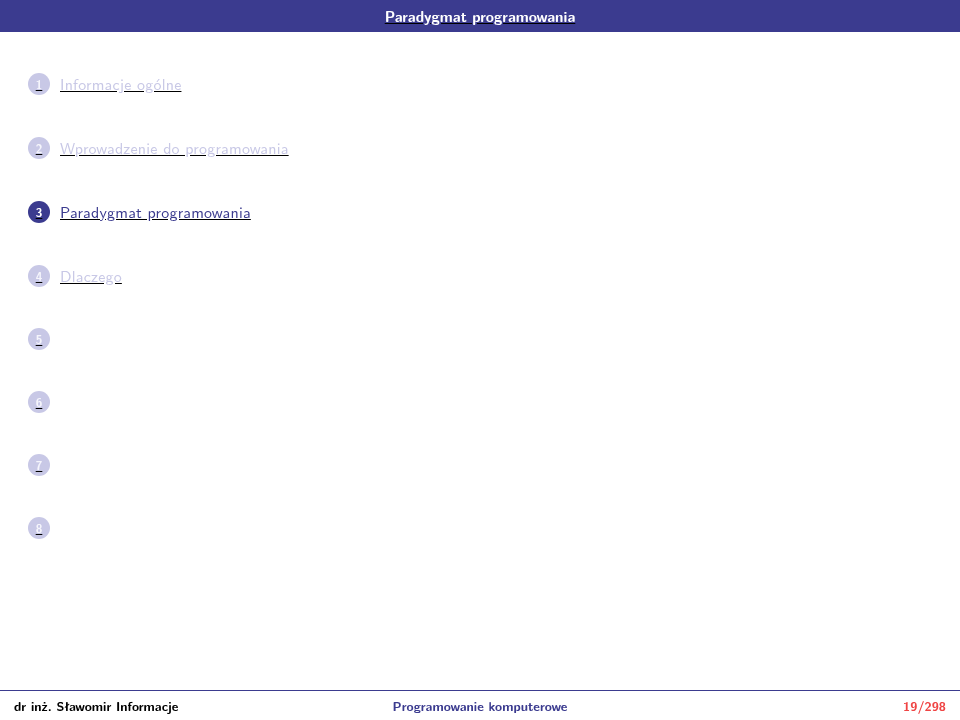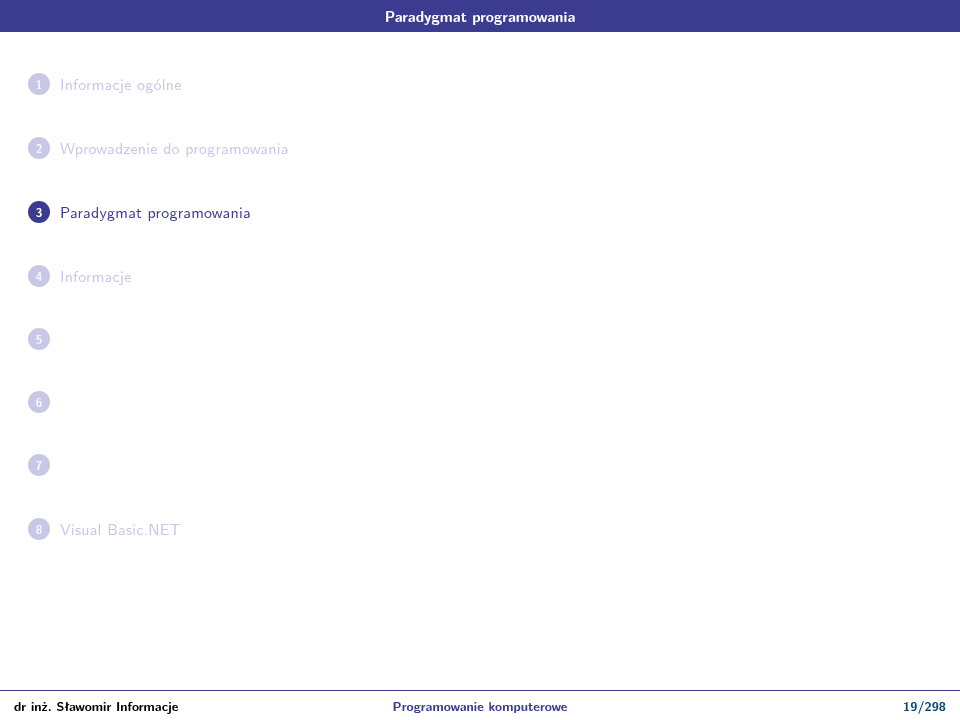--- a/index.html
+++ b/index.html
@@ -1,17 +1,17 @@
 <!DOCTYPE html>
 <html><head>
 <meta charset="utf-8">
 <style>
   * { margin: 0; padding: 0; box-sizing: border-box; }
   html, body { width: 960px; height: 720px; font-family: "Latin Modern Sans", "Computer Modern Sans", "Lato", Arial, sans-serif; background: #fff; overflow: hidden; }
-  .slide { width: 960px; height: 720px; display: flex; flex-direction: column; position: relative; }
+  .slide { width: 960px; height: 720px; display: flex; flex-direction: column; position: relative; text-decoration: underline; }
   .header { background: #3b3b8f; color: #fff; text-align: center; padding: 5px 0 6px; font-weight: 700; font-size: 15px; }
   .content { flex: 1; padding: 40px 20px 0 28px; }
   .toc-item { display: flex; align-items: center; margin-bottom: 41px; }
   .badge {
     width: 22px; height: 22px; border-radius: 50%;
     display: inline-flex; align-items: center; justify-content: center;
     font-size: 12px; font-weight: 700; margin-right: 10px; flex-shrink: 0;
   }
   .badge.active { background: #3b3b8f; color: #fff; }
   .badge.inactive { background: #c8c8e6; color: #f5f5fc; }
@@ -21,21 +21,21 @@
   .footer {
     border-top: 1px solid #3b3b8f;
     height: 30px;
     display: flex; align-items: center; justify-content: space-between;
     padding: 0 14px;
     font-size: 13px; font-weight: 700;
     position: absolute; bottom: 0; left: 0; right: 0;
   }
   .footer .author { color: #000; }
   .footer .middle { color: #3b3b8f; position: absolute; left: 50%; transform: translateX(-50%); }
-  .footer .page { color: #0c4a6e; }
+  .footer .page { color: #ef4444; }
 </style>
 </head>
 <body>
 
 <div class="slide">
   <div class="header">
     <span>Paradygmat programowania</span>
   </div>
 
   <div class="content">
@@ -50,38 +50,37 @@
       <span class="toc-label inactive">Wprowadzenie do programowania</span>
     </div>
 
     <div class="toc-item">
       <span class="badge active">3</span>
       <span class="toc-label active">Paradygmat programowania</span>
     </div>
 
     <div class="toc-item">
       <span class="badge inactive">4</span>
-      <span class="toc-label inactive">Informacje</span>
+      <span class="toc-label inactive">Dlaczego</span>
     </div>
 
     <div class="toc-item">
       <span class="badge inactive">5</span>
     </div>
 
     <div class="toc-item">
       <span class="badge inactive">6</span>
     </div>
 
     <div class="toc-item">
       <span class="badge inactive">7</span>
     </div>
 
     <div class="toc-item">
       <span class="badge inactive">8</span>
-      <span class="toc-label inactive">Visual Basic.NET</span>
     </div>
 
   </div>
 
   <div class="footer">
     <span class="author">dr inż. Sławomir Informacje</span>
     <span class="middle">Programowanie komputerowe</span>
     <span class="page">19/298</span>
   </div>
 </div>

